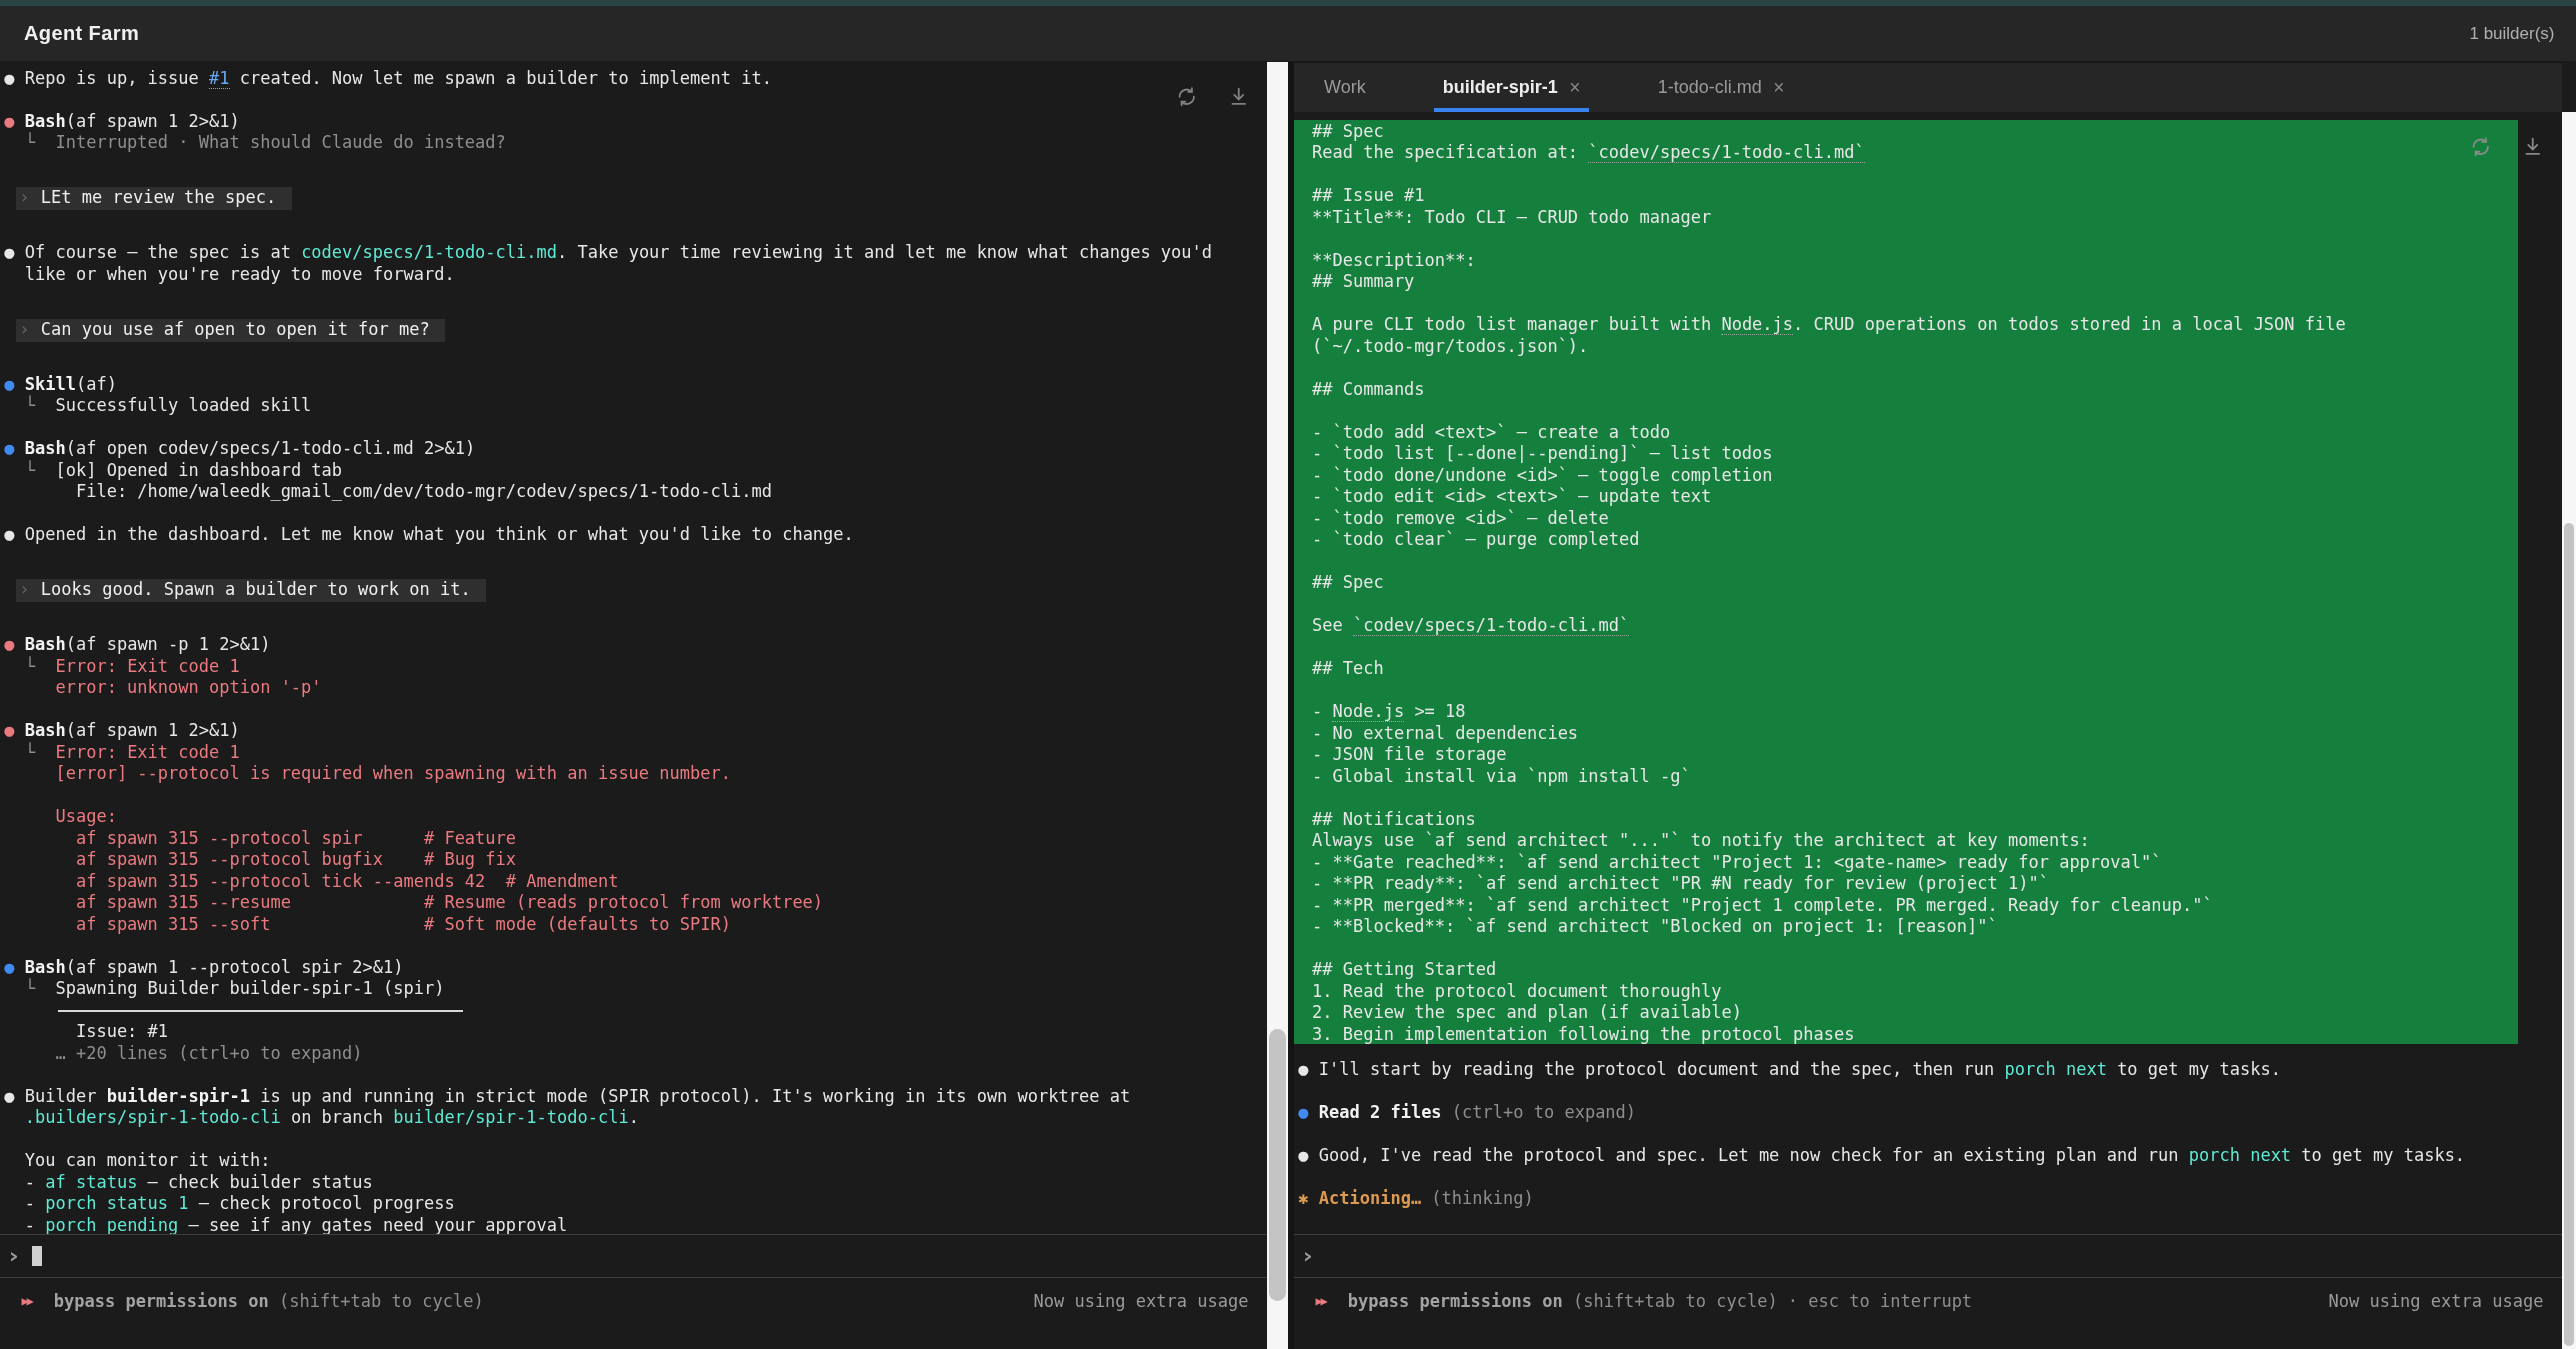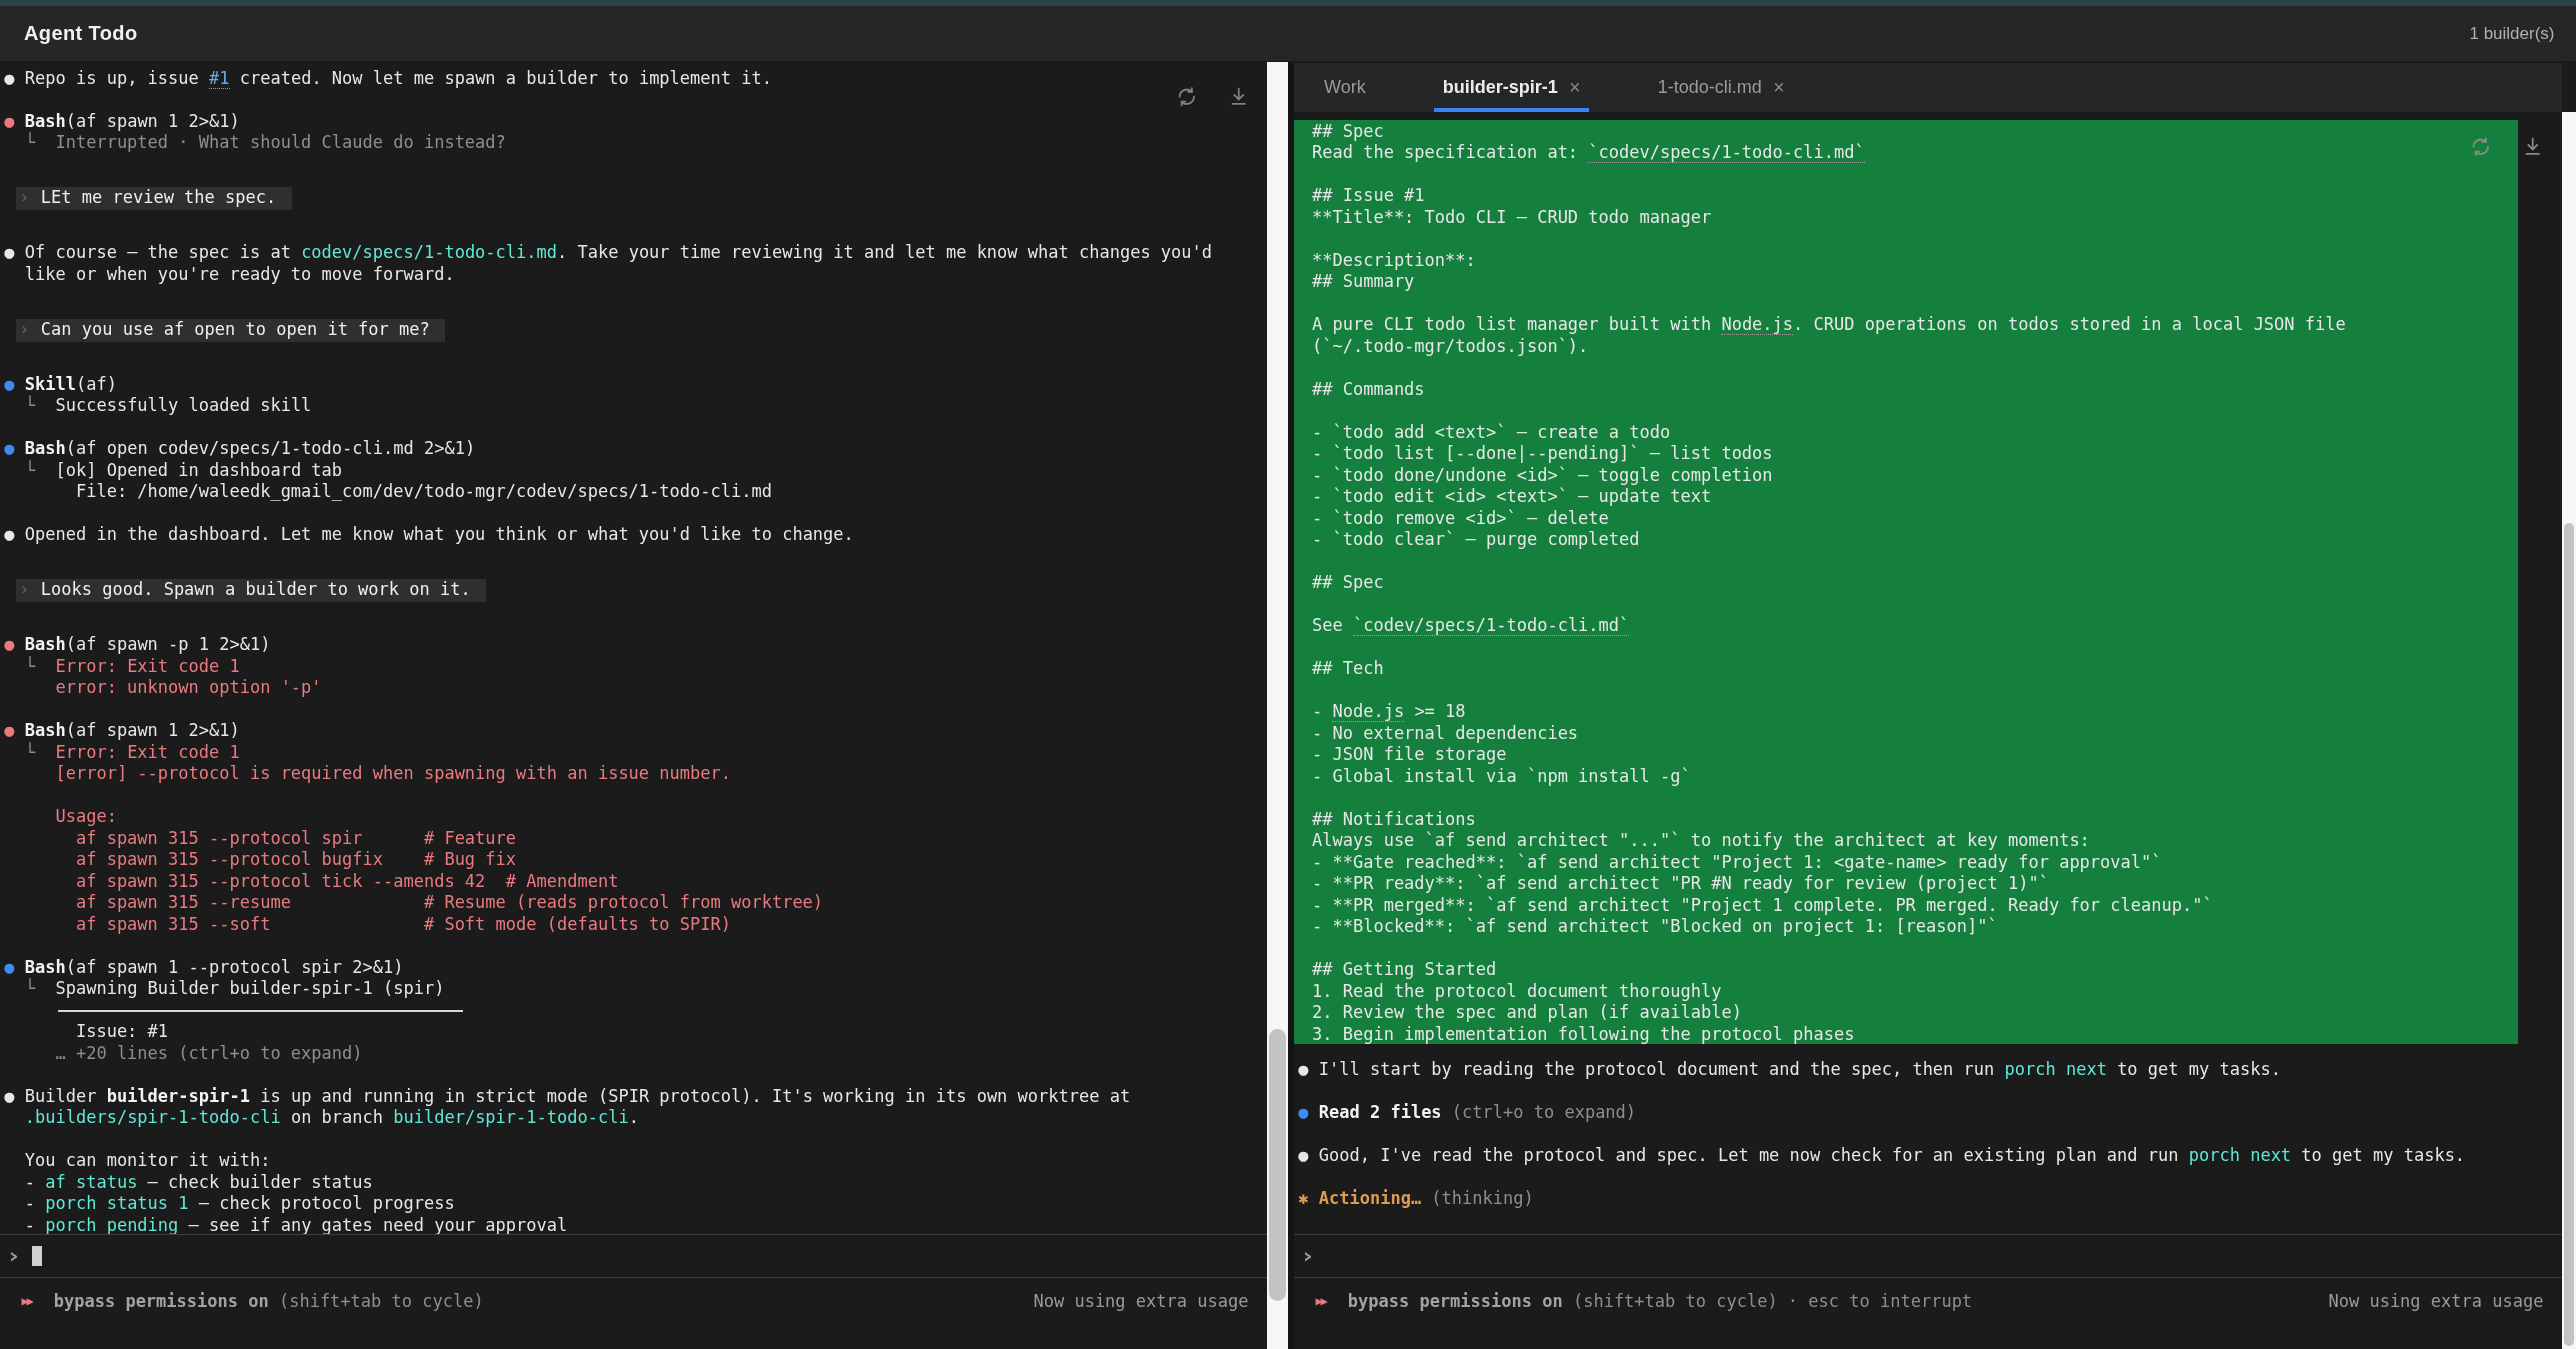--- a/index.html
+++ b/index.html
@@ -86,21 +86,21 @@
     position:absolute;left:0;top:58px;width:1224px;height:924px;background:#15803d;
     overflow:hidden;box-sizing:border-box;padding:0.7px 0 0 18px;
   }
   #right-terminal{position:absolute;left:4.3px;right:50px;top:975px;height:197px;overflow:hidden;padding-top:21.5px;box-sizing:border-box;}
 </style>
 </head>
 <body>
 
 <div class="top-strip"></div>
 <div class="app-header">
-  <div class="app-title">Agent Todo</div>
+  <div class="app-title">Agent Farm</div>
   <div class="builders-count">1 builder(s)</div>
 </div>
 
 <div class="pane" id="left-pane">
   <div id="left-transcript" class="mono"><div class="line"><span class="bl-w">● </span><span class="c-w">Repo is up, issue </span><span class="c-l2">#1</span><span class="c-w"> created. Now let me spawn a builder to implement it.</span></div><div class="line"></div><div class="line"><span class="bl-r">● </span><span class="c-b">Bash</span><span class="c-w">(af spawn 1 2&gt;&amp;1)</span></div><div class="line"><span class="c-d">  └  Interrupted · What should Claude do instead?</span></div><div class="line"></div><div class="urow"><span class="umsg"><span class="uchev">›</span><span>LEt me review the spec.</span></span></div><div class="line"></div><div class="line"><span class="bl-w">● </span><span class="c-w">Of course — the spec is at </span><span class="c-l">codev/specs/1-todo-cli.md</span><span class="c-w">. Take your time reviewing it and let me know what changes you'd</span></div><div class="line"><span class="c-w">  like or when you're ready to move forward.</span></div><div class="line"></div><div class="urow"><span class="umsg"><span class="uchev">›</span><span>Can you use af open to open it for me?</span></span></div><div class="line"></div><div class="line"><span class="bl-b">● </span><span class="c-b">Skill</span><span class="c-w">(af)</span></div><div class="line"><span class="c-d">  └  </span><span class="c-w">Successfully loaded skill</span></div><div class="line"></div><div class="line"><span class="bl-b">● </span><span class="c-b">Bash</span><span class="c-w">(af open codev/specs/1-todo-cli.md 2&gt;&amp;1)</span></div><div class="line"><span class="c-d">  └  </span><span class="c-w">[ok] Opened in dashboard tab</span></div><div class="line"><span class="c-w">       File: /home/waleedk_gmail_com/dev/todo-mgr/codev/specs/1-todo-cli.md</span></div><div class="line"></div><div class="line"><span class="bl-w">● </span><span class="c-w">Opened in the dashboard. Let me know what you think or what you'd like to change.</span></div><div class="line"></div><div class="urow"><span class="umsg"><span class="uchev">›</span><span>Looks good. Spawn a builder to work on it.</span></span></div><div class="line"></div><div class="line"><span class="bl-r">● </span><span class="c-b">Bash</span><span class="c-w">(af spawn -p 1 2&gt;&amp;1)</span></div><div class="line"><span class="c-d">  └  </span><span class="c-e">Error: Exit code 1</span></div><div class="line"><span class="c-e">     error: unknown option '-p'</span></div><div class="line"></div><div class="line"><span class="bl-r">● </span><span class="c-b">Bash</span><span class="c-w">(af spawn 1 2&gt;&amp;1)</span></div><div class="line"><span class="c-d">  └  </span><span class="c-e">Error: Exit code 1</span></div><div class="line"><span class="c-e">     [error] --protocol is required when spawning with an issue number.</span></div><div class="line"></div><div class="line"><span class="c-e">     Usage:</span></div><div class="line"><span class="c-e">       af spawn 315 --protocol spir      # Feature</span></div><div class="line"><span class="c-e">       af spawn 315 --protocol bugfix    # Bug fix</span></div><div class="line"><span class="c-e">       af spawn 315 --protocol tick --amends 42  # Amendment</span></div><div class="line"><span class="c-e">       af spawn 315 --resume             # Resume (reads protocol from worktree)</span></div><div class="line"><span class="c-e">       af spawn 315 --soft               # Soft mode (defaults to SPIR)</span></div><div class="line"></div><div class="line"><span class="bl-b">● </span><span class="c-b">Bash</span><span class="c-w">(af spawn 1 --protocol spir 2&gt;&amp;1)</span></div><div class="line"><span class="c-d">  └  </span><span class="c-w">Spawning Builder builder-spir-1 (spir)</span></div><div class="line"><span class="hr-rule"></span></div><div class="line"><span class="c-w">       Issue: #1</span></div><div class="line"><span class="c-d">     … +20 lines (ctrl+o to expand)</span></div><div class="line"></div><div class="line"><span class="bl-w">● </span><span class="c-w">Builder </span><span class="c-b">builder-spir-1</span><span class="c-w"> is up and running in strict mode (SPIR protocol). It's working in its own worktree at</span></div><div class="line"><span class="c-w">  </span><span class="c-l">.builders/spir-1-todo-cli</span><span class="c-w"> on branch </span><span class="c-l">builder/spir-1-todo-cli</span><span class="c-w">.</span></div><div class="line"></div><div class="line"><span class="c-w">  You can monitor it with:</span></div><div class="line"><span class="c-w">  - </span><span class="c-l">af status</span><span class="c-w"> — check builder status</span></div><div class="line"><span class="c-w">  - </span><span class="c-l">porch status 1</span><span class="c-w"> — check protocol progress</span></div><div class="line"><span class="c-w">  - </span><span class="c-l">porch pending</span><span class="c-w"> — see if any gates need your approval</span></div><div class="line"></div><div class="line"><span class="c-w">  Since it's strict mode, it'll pause at </span><span class="c-b">spec-approval</span><span class="c-w"> and </span><span class="c-b">plan-approval</span><span class="c-w"> gates for your sign-off before proceeding.</span></div></div>
 
   <div class="float-icons" id="left-icons">
     <svg class="ui-icon" viewBox="0 0 24 24" fill="none" stroke="#818181" stroke-width="2" stroke-linecap="round">
       <path d="M20 12a8 8 0 0 1-13.7 5.6"></path>
         <path d="M4 12a8 8 0 0 1 13.7-5.6"></path>

